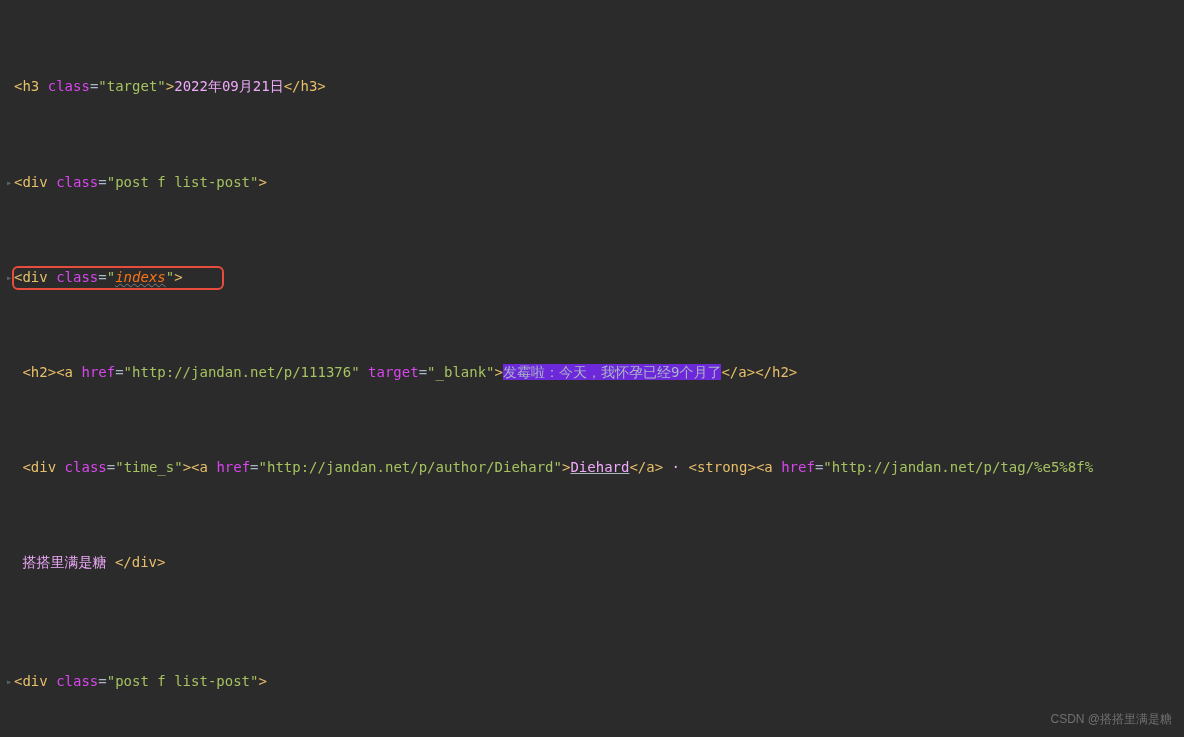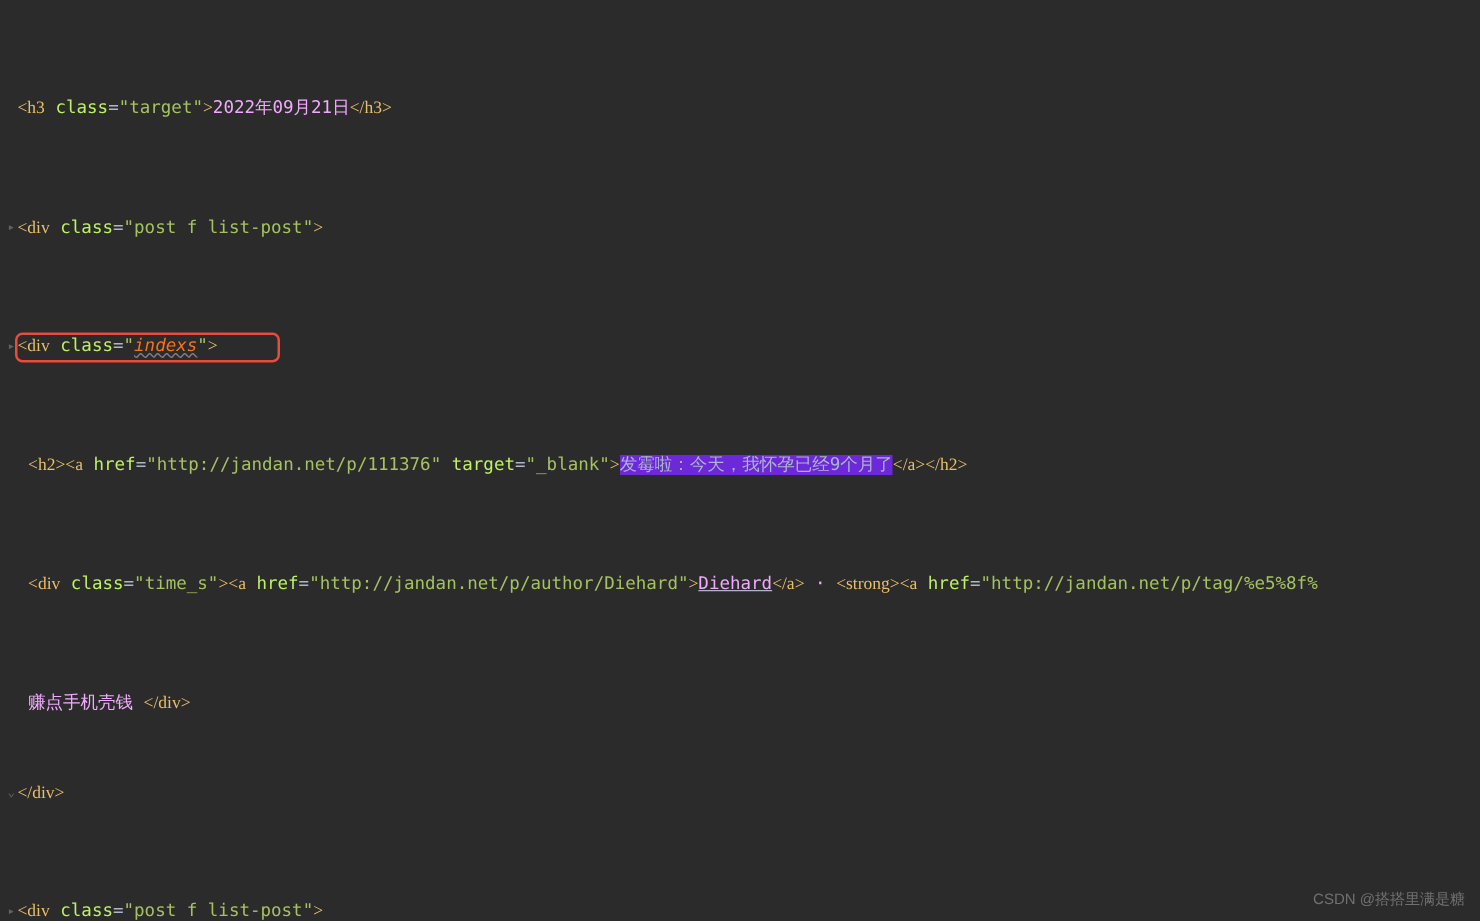--- a/index.html
+++ b/index.html
@@ -24,22 +24,22 @@
     user-select: none;
     position: relative;
   }
   .fold {
     color: #606366;
     font-size: 10px;
     position: relative;
     top: -1px;
   }
   .line { display: block; position: relative; }
-  .t-tag { color: #e8bf6a; font-family: Liberation Serif, serif; }
-  .t-attr { color: #bef264; }
+  .t-tag { color: #e8bf6a; }
+  .t-attr { color: #d946ef; }
   .t-eq { color: #a9b7c6; }
   .t-val { color: #a5c261; }
   .t-val-u { color: #f97316; text-decoration: wavy underline #808080; text-decoration-thickness: 1px; font-style: italic; }
   .t-text { color: #f0abfc; }
   .highlight-sel {
     background: #6d28d9;
     color: #a9b7c6;
   }
   .underline-link { text-decoration: underline; text-decoration-color: #a9b7c6; }
   .boxed {
@@ -74,23 +74,22 @@
 
 <span class="line"><div class="boxed" style="width:212px;"></div><span class="gutter"><span class="fold">▸</span></span><span class="t-tag">&lt;div</span><span class="t-attr"> </span><span class="t-attr">class</span><span class="t-eq">=</span><span class="t-val">"</span><span class="t-val-u">indexs</span><span class="t-val">"</span><span class="t-tag">&gt;</span></span>
 
 
 <span class="line"><span class="gutter"> </span> <span class="t-tag">&lt;h2&gt;</span><span class="t-tag">&lt;a</span><span class="t-attr"> </span><span class="t-attr">href</span><span class="t-eq">=</span><span class="t-val">"</span><span class="t-val">http://jandan.net/p/111376</span><span class="t-val">"</span><span class="t-attr"> </span><span class="t-attr">target</span><span class="t-eq">=</span><span class="t-val">"</span><span class="t-val">_blank</span><span class="t-val">"</span><span class="t-tag">&gt;</span><span class="highlight-sel">发霉啦：今天，我怀孕已经9个月了</span><span class="t-tag">&lt;/a&gt;</span><span class="t-tag">&lt;/h2&gt;</span></span>
 
 
 <span class="line"><span class="gutter"> </span> <span class="t-tag">&lt;div</span><span class="t-attr"> </span><span class="t-attr">class</span><span class="t-eq">=</span><span class="t-val">"</span><span class="t-val">time_s</span><span class="t-val">"</span><span class="t-tag">&gt;</span><span class="t-tag">&lt;a</span><span class="t-attr"> </span><span class="t-attr">href</span><span class="t-eq">=</span><span class="t-val">"</span><span class="t-val">http://jandan.net/p/author/Diehard</span><span class="t-val">"</span><span class="t-tag">&gt;</span><span class="t-text underline-link">Diehard</span><span class="t-tag">&lt;/a&gt;</span><span class="t-text"> · </span><span class="t-tag">&lt;strong&gt;</span><span class="t-tag">&lt;a</span><span class="t-attr"> </span><span class="t-attr">href</span><span class="t-eq">=</span><span class="t-val">"</span><span class="t-val">http://jandan.net/p/tag/%e5%8f%</span></span>
 
 
-<span class="line"><span class="gutter"> </span> <span class="t-text">赚点手机壳钱 </span><span class="t-tag">&lt;/div&gt;</span></span>
+<span class="line"><span class="gutter"> </span> <span class="t-text">搭搭里满是糖 </span><span class="t-tag">&lt;/div&gt;</span></span>
 
-<span class="line"><span class="gutter"><span class="fold">⌄</span></span><span class="t-tag">&lt;/div&gt;</span></span>
 
 
 <span class="line"><span class="gutter"><span class="fold">▸</span></span><span class="t-tag">&lt;div</span><span class="t-attr"> </span><span class="t-attr">class</span><span class="t-eq">=</span><span class="t-val">"</span><span class="t-val">post f list-post</span><span class="t-val">"</span><span class="t-tag">&gt;</span></span>
 
 
 
 
 
 
 

